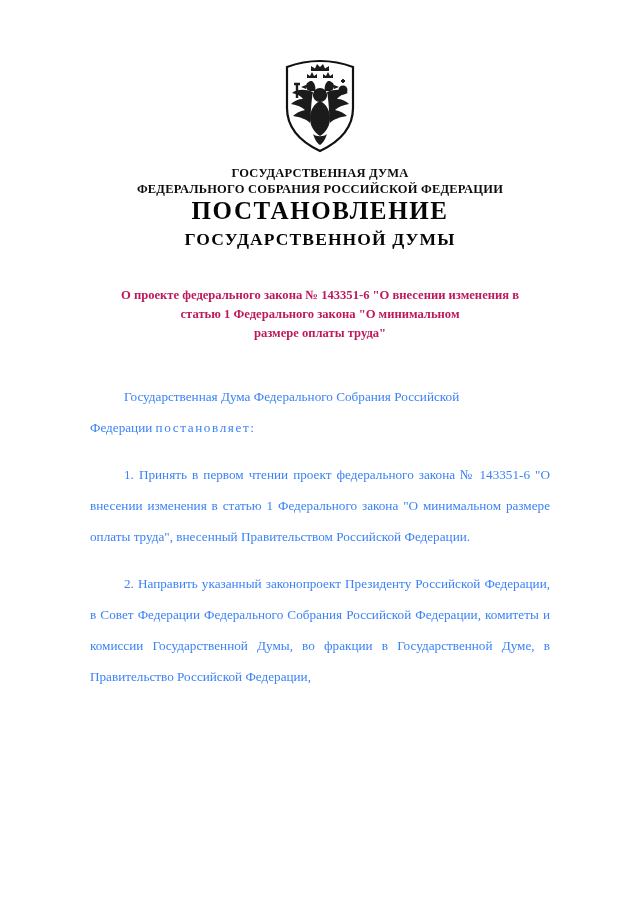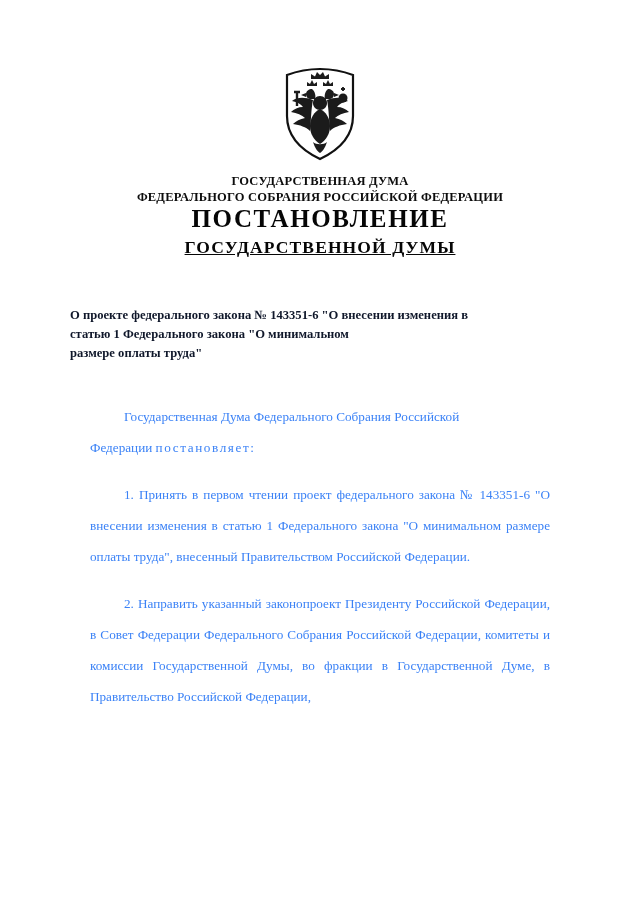--- a/index.html
+++ b/index.html
@@ -12,21 +12,21 @@
     height: 905px;
     font-family: "Liberation Serif", "DejaVu Serif", serif;
     color: #111111;
     position: relative;
     overflow: hidden;
   }
   .page {
     width: 640px;
     height: 884px;
     box-sizing: border-box;
-    padding: 8px;
+    padding: 0;
     position: relative;
   }
 
   
   .emblem-wrap {
     width: 100%;
     display: flex;
     justify-content: center;
     padding-top: 58px;
   }
@@ -66,32 +66,31 @@
     color: #060606;
   }
   .title-sub {
     font-family: "Liberation Serif", "DejaVu Serif", serif;
     font-weight: bold;
     font-size: 17.5px;
     letter-spacing: 1.1px;
     line-height: 22px;
     margin-top: 3px;
     color: #060606;
-    text-decoration: underline;
   }
 
   
   .subject {
-    margin: 48px auto 0 auto;
+    margin: 36px auto 0 auto;
     width: 500px;
-    text-align: left;
+    text-align: center;
     font-weight: bold;
     font-size: 12.6px;
     line-height: 19px;
-    color: #0f172a;
+    color: #be185d;
   }
   .subject .l1 { display: block; }
   .subject .l2 { display: block; }
   .subject .l3 { display: block; }
 
   
   .body-block {
     margin: 38px auto 0 auto;
     width: 492px;
   }

